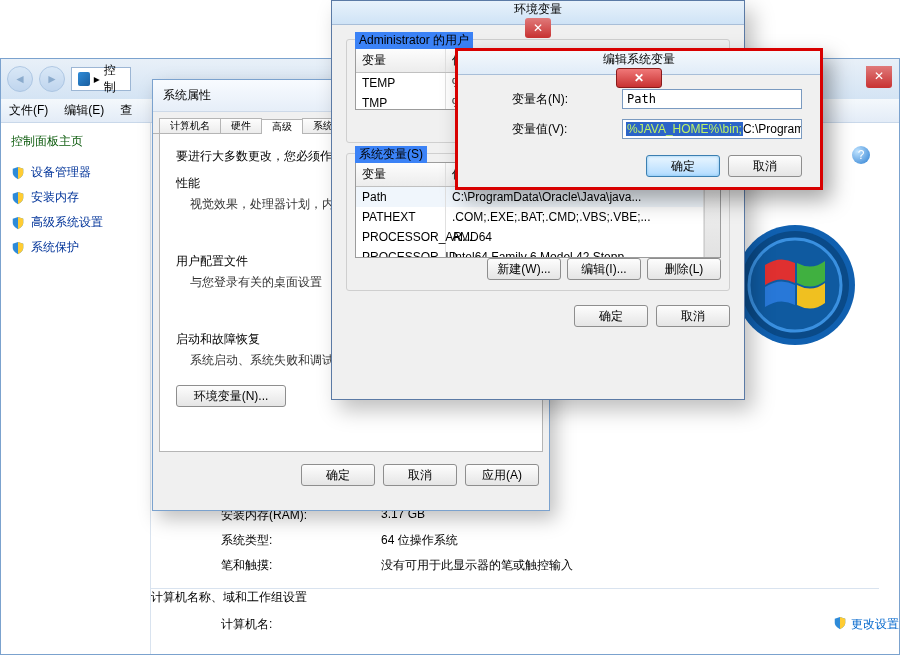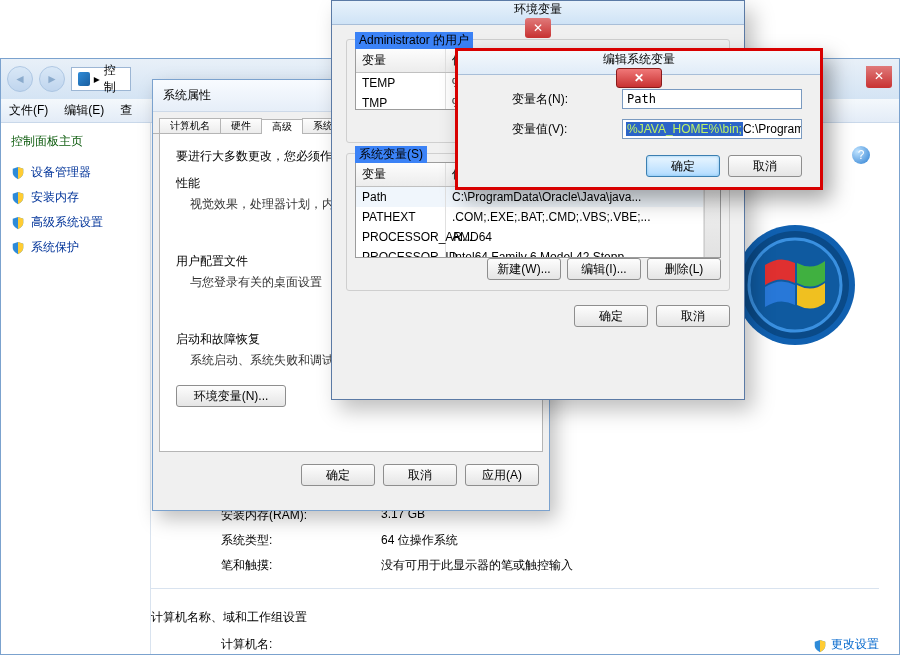--- a/index.html
+++ b/index.html
@@ -16,22 +16,22 @@
 .sidebar { width: 150px; border-right: 1px solid #d9e3ef; padding: 10px 10px; }
 .side-head { color: #0b5a0b; font-weight: normal; margin-bottom: 10px; }
 .side-item { display: flex; align-items: center; gap: 6px; padding: 4px 0; color: #003399; }
 .side-sec { margin-top: 160px; }
 .side-sec .side-head2 { color: #707070; margin-bottom: 6px; }
 .side-link { color: #0066cc; padding: 4px 0; display: block; }
 
 .content { flex: 1; padding-top: 380px; padding-left: 70px; }
 .kv { display: flex; padding: 4px 0; }
 .kv .k { width: 160px; }
-.section-head { margin-top: 20px; margin-bottom: 6px; }
-.link-right { color: #0066cc; display: flex; align-items: flex-end; gap: 4px; margin-left: auto; margin-right: 20px; }
+.section-head { margin-top: 0; margin-bottom: 6px; }
+.link-right { color: #0066cc; display: flex; align-items: flex-start; gap: 4px; margin-left: auto; }
 
 .title-x { width: 26px; height: 22px; background: linear-gradient(#e07a7a,#c83232); color: #fff; text-align: center; line-height: 20px; border-radius: 0 0 3px 3px; }
 
 
 .sysprop { position: absolute; left: 152px; top: 79px; width: 398px; height: 432px; background: #f0f0f0; border: 1px solid #7ba2ce; box-shadow: 6px 8px 18px rgba(0,0,0,0.25); }
 .sysprop-title { height: 32px; background: linear-gradient(#f8fbff,#e6eef8); border-bottom: 1px solid #cdd9e8; display: flex; align-items: center; padding: 0 10px; }
 .tabs { display: flex; padding: 6px 6px 0 6px; gap: 0; border-bottom: 1px solid #b5b5b5; background: #f0f0f0; }
 .tab { padding: 0 10px; border: 1px solid #b5b5b5; border-bottom: none; background: linear-gradient(#fdfdfd,#ececec); margin-right: -1px; font-size: 10px; }
 .tab.active { background: #fff; position: relative; top: 1px; }
 .tab-body { padding: 14px 16px; background: #fff; margin: 0 6px 6px 6px; border: 1px solid #b5b5b5; border-top: none; height: 318px; }

